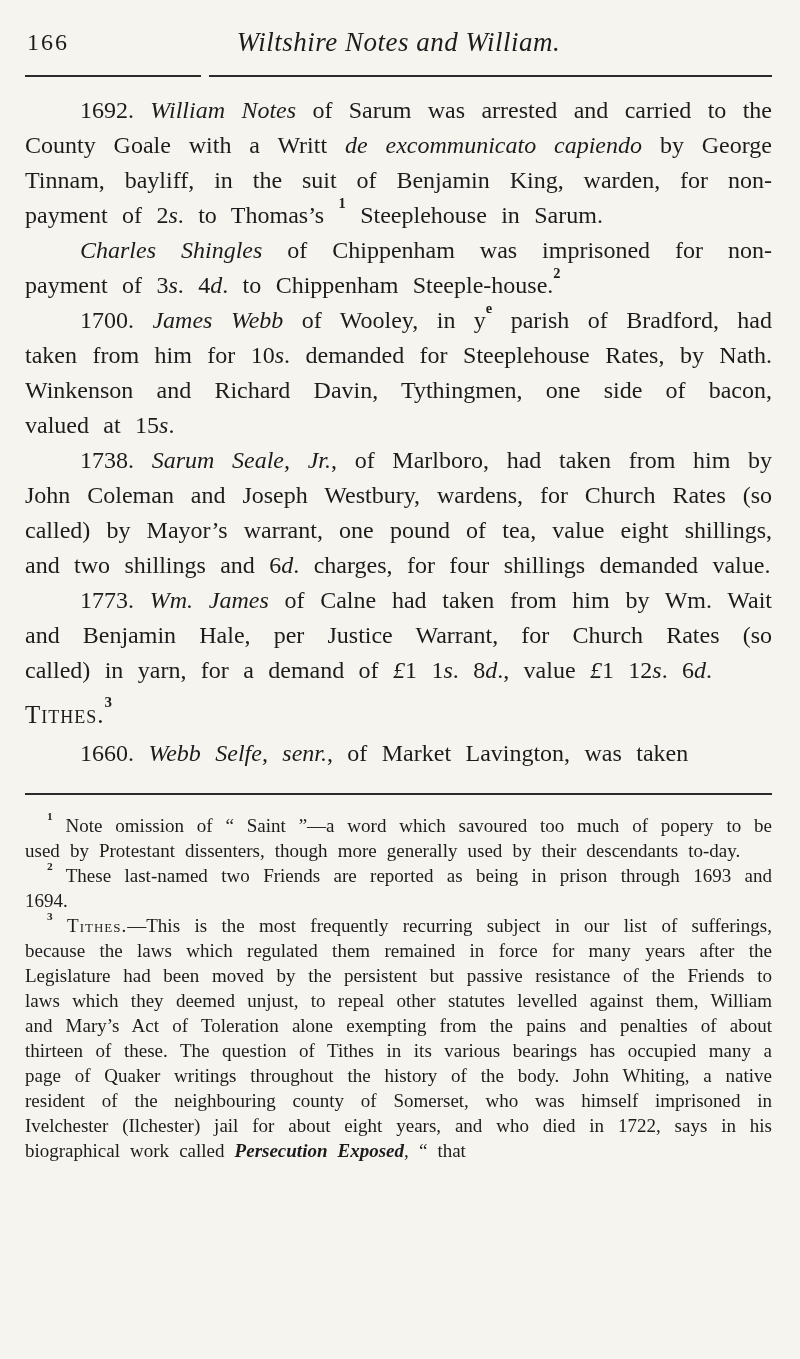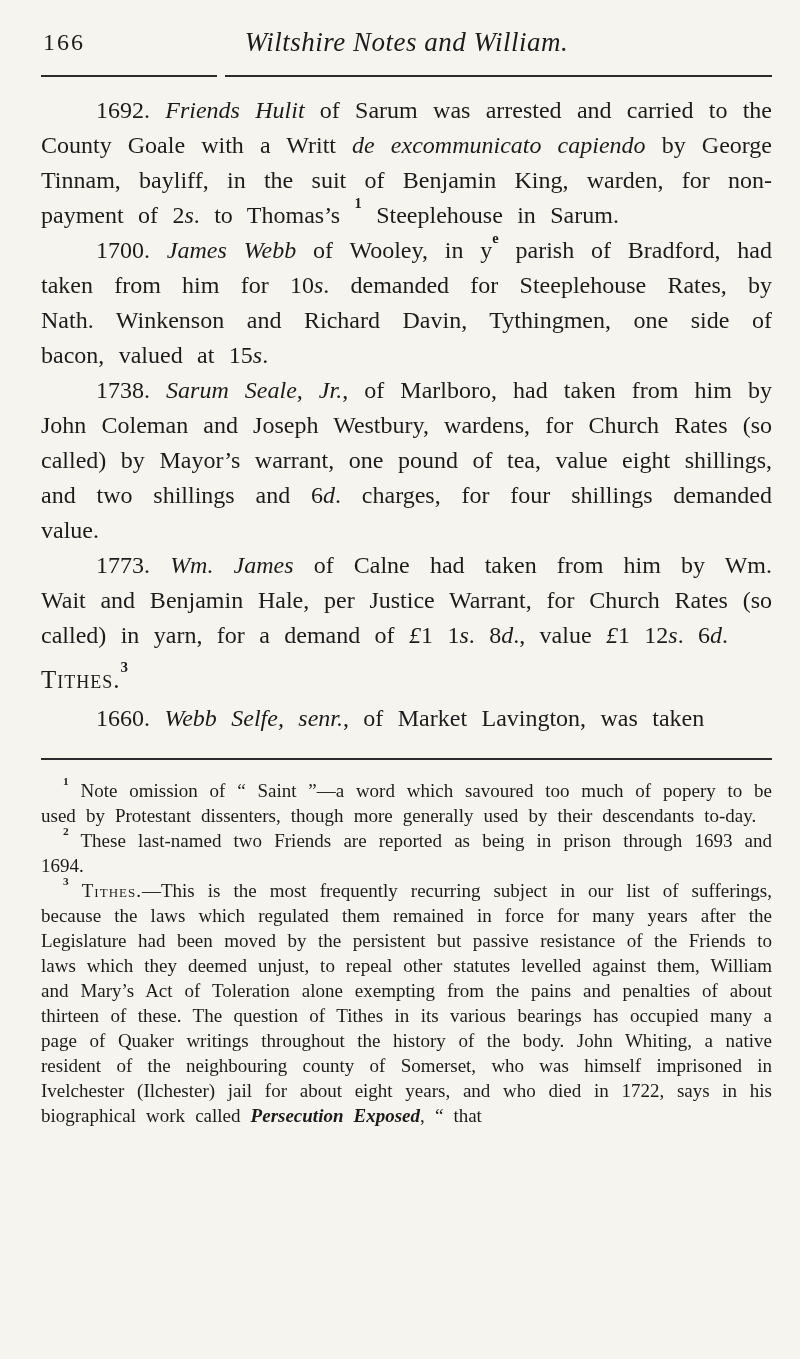--- a/index.html
+++ b/index.html
@@ -5,21 +5,21 @@
   html, body { margin: 0; padding: 0; }
   body {
     width: 800px; height: 1359px;
     background: var(--paper, #f5f4ef);
     color: var(--ink, #1c1c1c);
     font-family: "Liberation Serif", "DejaVu Serif", serif;
   }
   .page {
     box-sizing: border-box;
     width: 800px; height: 1359px;
-    padding: 22px 28px 0 41px;
+    padding: 22px 28px 0 25px;
     overflow: hidden;
     position: relative;
   }
   .header { position: relative; height: 42px; }
   .pagenum {
     position: absolute; left: 2px; top: 7px;
     font-size: 24px; letter-spacing: 2px;
   }
   .title {
     text-align: center;
@@ -78,21 +78,22 @@
 <div class="page">
 
   <div class="header">
     <span class="pagenum">166</span>
     <div class="title">Wiltshire Notes and William.</div>
   </div>
 
   <div class="rule header-rule"></div>
 
   <div class="body">
-    <p>1692.  <span class="i">Friends Hulit</span> of Sarum was arrested and carried to the County Goale with a Writt <span class="i">de excommunicato capiendo</span> by George Tinnam, bayliff, in the suit of Benjamin King, warden, for non-payment of 2<span class="i">s</span>. to Thomas’s <sup>1</sup> Steeplehouse in Sarum.</p>
+    <p>1692.  <span class="i">William Notes</span> of Sarum was arrested and carried to the County Goale with a Writt <span class="i">de excommunicato capiendo</span> by George Tinnam, bayliff, in the suit of Benjamin King, warden, for non-payment of 2<span class="i">s</span>. to Thomas’s <sup>1</sup> Steeplehouse in Sarum.</p>
+    <p><span class="i">Charles Shingles</span> of Chippenham was imprisoned for non-payment of 3<span class="i">s</span>. 4<span class="i">d</span>. to Chippenham Steeple-house.<sup>2</sup></p>
     <p>1700.  <span class="i">James Webb</span> of Wooley, in y<sup>e</sup> parish of Bradford, had taken from him for 10<span class="i">s</span>. demanded for Steeplehouse Rates, by Nath. Winkenson and Richard Davin, Tythingmen, one side of bacon, valued at 15<span class="i">s</span>.</p>
     <p>1738.  <span class="i">Sarum Seale, Jr.</span>, of Marlboro, had taken from him by John Coleman and Joseph Westbury, wardens, for Church Rates (so called) by Mayor’s warrant, one pound of tea, value eight shillings, and two shillings and 6<span class="i">d</span>. charges, for four shillings demanded value.</p>
     <p>1773.  <span class="i">Wm. James</span> of Calne had taken from him by Wm. Wait and Benjamin Hale, per Justice Warrant, for Church Rates (so called) in yarn, for a demand of <span class="i">£</span>1 1<span class="i">s</span>. 8<span class="i">d</span>., value <span class="i">£</span>1 12<span class="i">s</span>. 6<span class="i">d</span>.</p>
     <h2 class="heading"><span class="sc">Tithes.</span><sup>3</sup></h2>
     <p>1660.  <span class="i">Webb Selfe, senr.</span>, of Market Lavington, was taken</p>
   </div>
 
   <div class="rule fn-rule"></div>
 
   <div class="footnotes">

